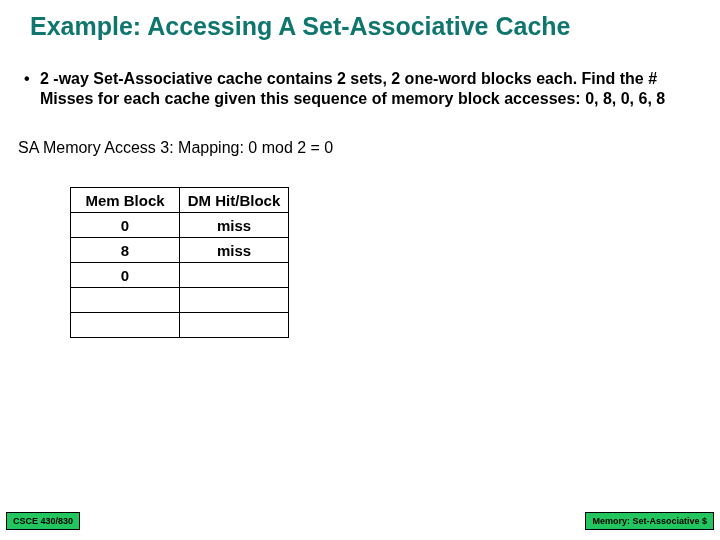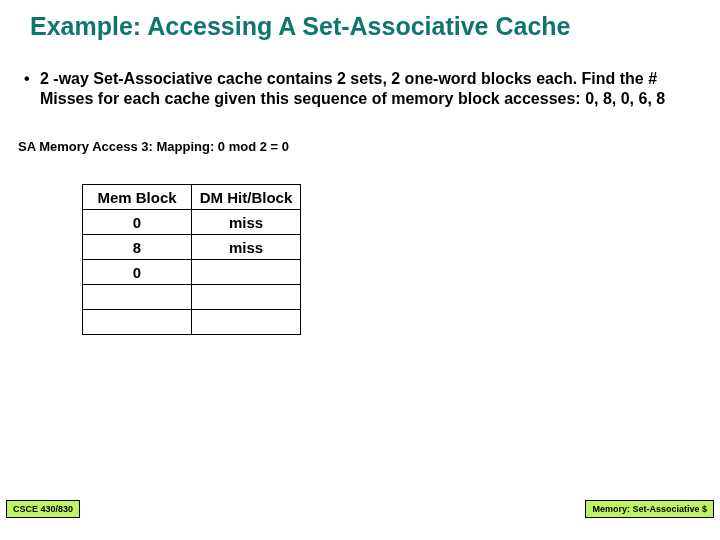--- a/index.html
+++ b/index.html
@@ -27,52 +27,51 @@
   }
   .bullet-row {
     display: flex;
   }
   .bullet-dot {
     width: 16px;
     flex: 0 0 16px;
   }
   .subhead {
     padding: 30px 0 0 18px;
-    font-size: 13px;
-    font-weight: bold;
+    font-size: 16px;
+    font-weight: normal;
   }
   .tables {
     display: flex;
     padding: 30px 0 0 70px;
     gap: 14px;
     align-items: flex-start;
   }
   table {
     border-collapse: collapse;
-    margin-left: 12px;
   }
   td, th {
     border: 1.5px solid #000;
     font-weight: bold;
     font-size: 15px;
     text-align: center;
     height: 24px;
     padding: 0 4px;
   }
   .t1 td, .t1 th { width: 100px; }
   .t2 th.lbl { width: 54px; }
   .t2 td.cell { width: 108px; }
   .footer-left, .footer-right {
     position: absolute;
-    bottom: 22px;
+    bottom: 10px;
     border: 1px solid #000;
     font-size: 9px;
     font-weight: bold;
     padding: 3px 6px;
-    background: #bef264;
+    background: #22c55e;
   }
   .footer-left { left: 6px; }
   .footer-right { right: 6px; margin-left: 8px; }
 </style>
 </head>
 <body>
 
 <div class="title">Example: Accessing A Set-Associative Cache</div>
 
 <div class="bullet-block">

